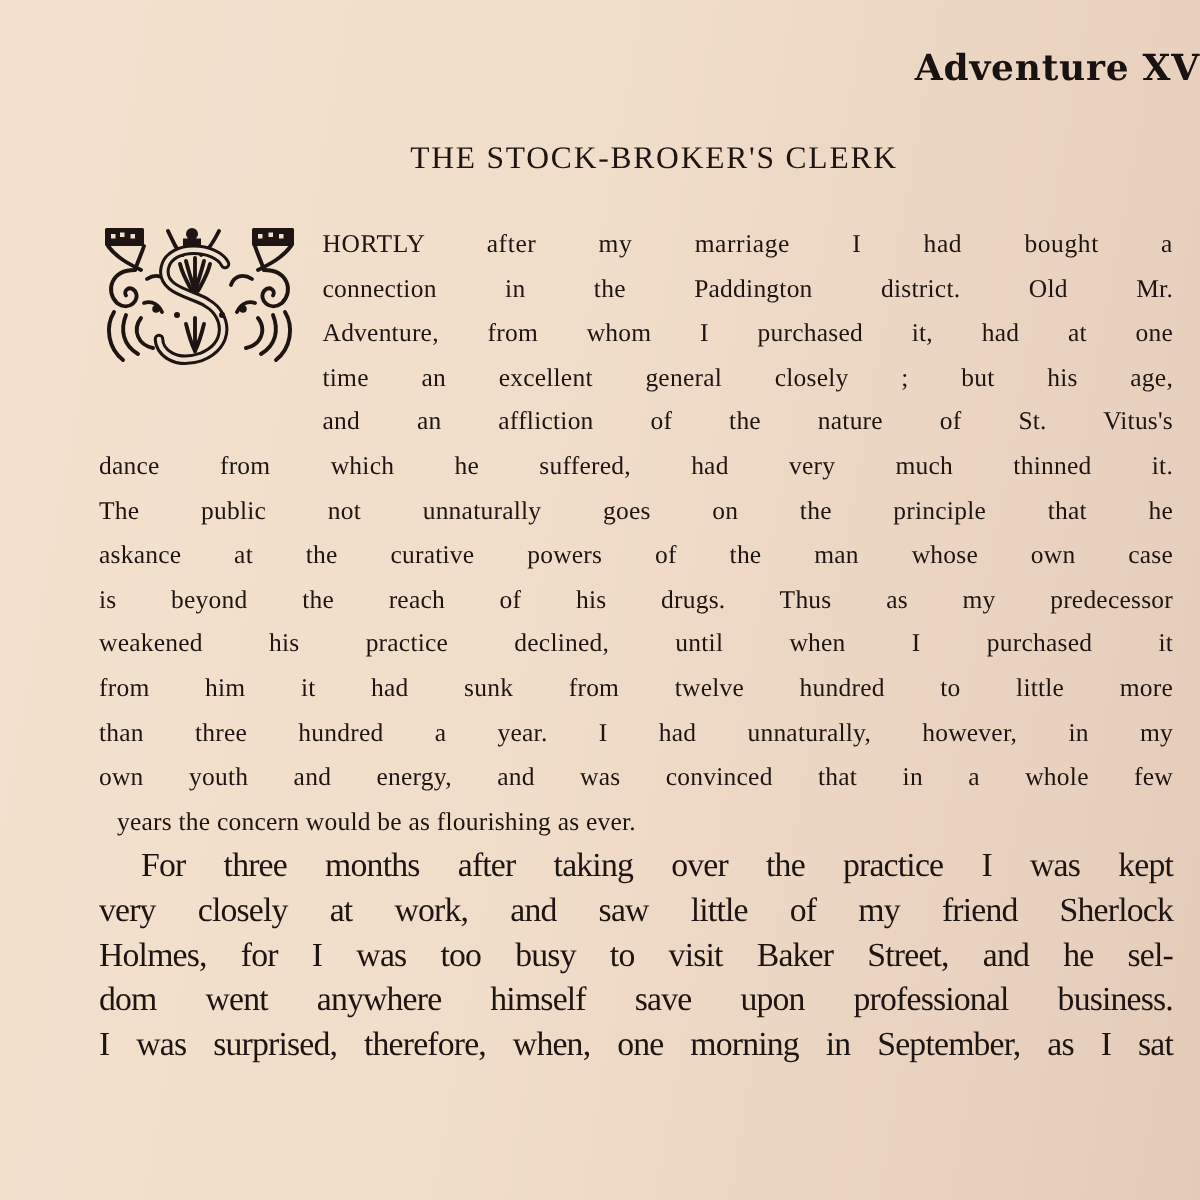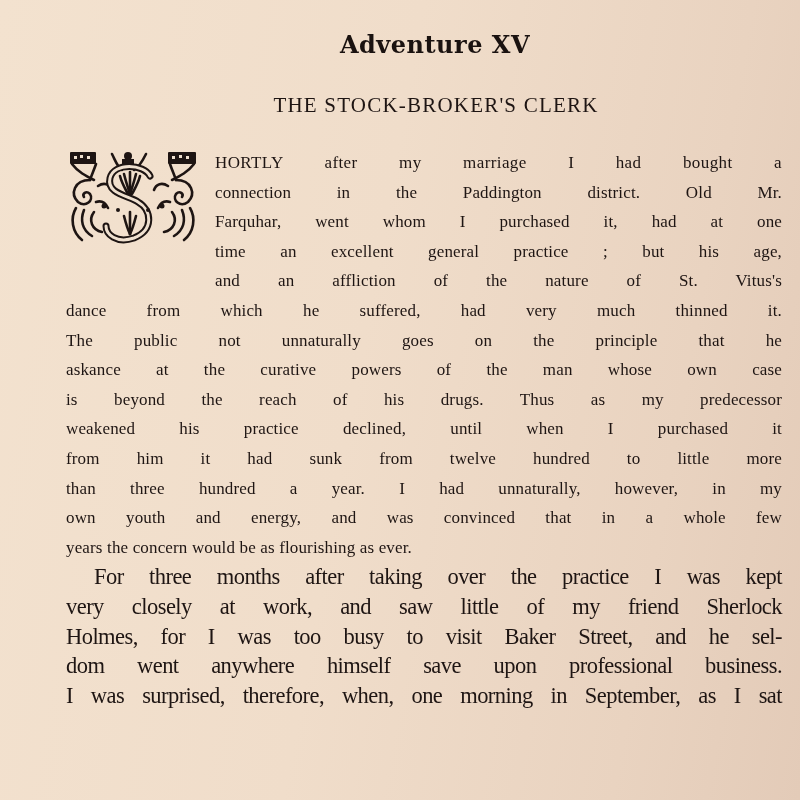--- a/index.html
+++ b/index.html
@@ -17,21 +17,21 @@
   }
   .page {
     position: absolute;
     left: 0; top: 0;
     width: 800px; height: 800px;
   }
   .adventure-heading {
     position: absolute;
     left: 0; right: 0;
     top: 30px;
-    text-align: center;
+    text-align: right;
     padding-left: 70px;
     font-family: "DejaVu Serif", serif;
     font-weight: bold;
     font-size: 24px;
     letter-spacing: 0.5px;
     color: #1a1210;
   }
   .story-title {
     position: absolute;
     left: 0; right: 0;
@@ -60,20 +60,21 @@
   }
   .line.indented {
     margin-left: 149px;
   }
   .line.para-start {
     padding-left: 28px;
     font-family: Liberation Serif, serif;
   }
   .line.last {
     text-align-last: left;
+    margin-left: 12px;
   }
   .line.condensed {
     font-size: 22.5px;
     letter-spacing: -0.55px;
     word-spacing: -0.5px;
   }
   .line.first-line {
     letter-spacing: 0.4px;
   }
   .drop-cap {
@@ -158,22 +159,22 @@
         <circle cx="94" cy="56" r="2.5"></circle>
         <circle cx="50" cy="60" r="2"></circle>
         <circle cx="80" cy="60" r="2"></circle>
       </g>
     </svg>
   </div>
 
   <div class="body-text">
     <div class="line indented first-line">HORTLY after my marriage I had bought a</div>
     <div class="line indented">connection in the Paddington district. Old Mr.</div>
-    <div class="line indented">Farquhar, went whom I purchased it, had at one</div>
-    <div class="line indented">time an excellent general practice ; but his age,</div>
+    <div class="line indented">Adventure, from whom I purchased it, had at one</div>
+    <div class="line indented">time an excellent general closely ; but his age,</div>
     <div class="line indented">and an affliction of the nature of St. Vitus's</div>
     <div class="line">dance from which he suffered, had very much thinned it.</div>
     <div class="line">The public not unnaturally goes on the principle that he</div>
     <div class="line">askance at the curative powers of the man whose own case</div>
     <div class="line">is beyond the reach of his drugs.  Thus as my predecessor</div>
     <div class="line">weakened his practice declined, until when I purchased it</div>
     <div class="line">from him it had sunk from twelve hundred to little more</div>
     <div class="line">than three hundred a year.  I had unnaturally, however, in my</div>
     <div class="line">own youth and energy, and was convinced that in a whole few</div>
     <div class="line last">years the concern would be as flourishing as ever.</div>

